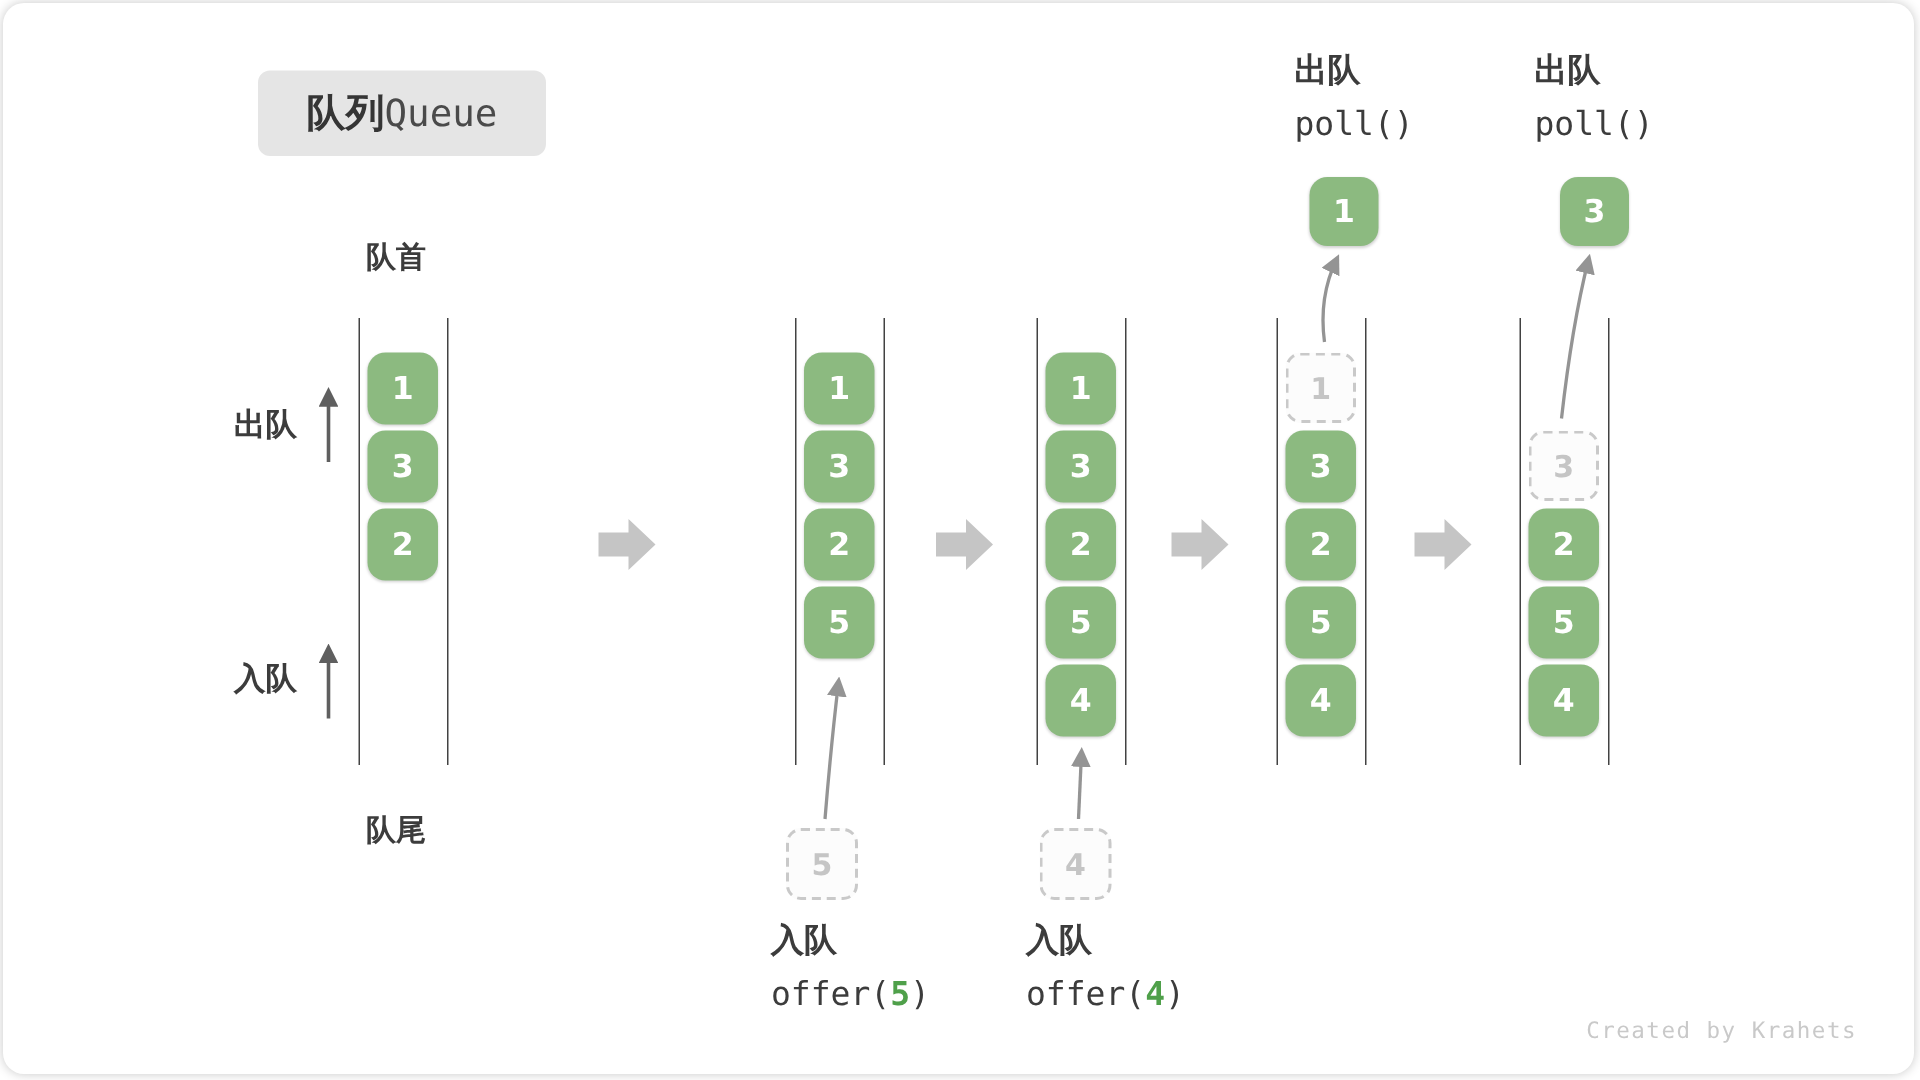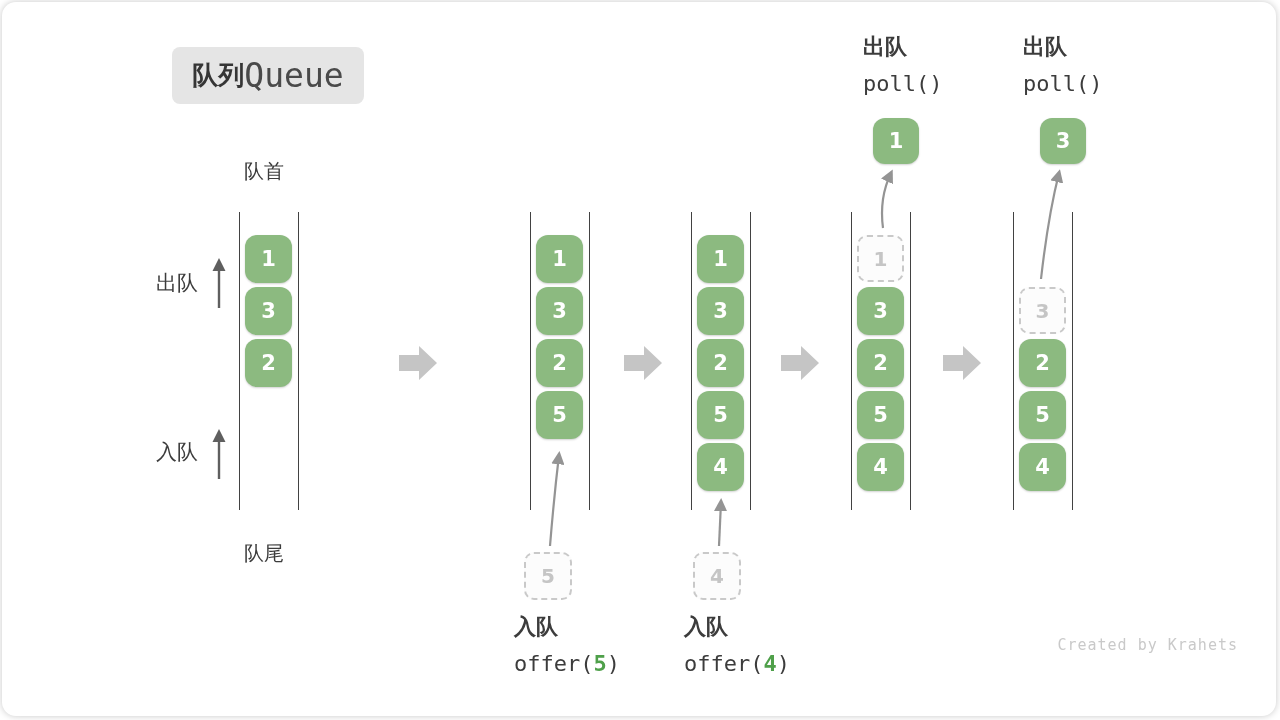--- a/index.html
+++ b/index.html
@@ -24,26 +24,26 @@
   
   .title-box {
     position: absolute;
     left: 170px; top: 45px;
     width: 192px; height: 57px;
     background: var(--title-bg, #e5e5e5);
     border-radius: 8px;
     display: flex; align-items: center; justify-content: center;
   }
   .title-zh { font-size: 26px; font-weight: bold; color: #353535; }
-  .title-en { font-size: 33px; color: #4a4a4a; }
+  .title-en { font-size: 25px; color: #4a4a4a; }
 
   
   .zh-label {
     position: absolute;
-    font-weight: normal;
+    font-weight: bold;
     color: var(--dark-text, #3c3c3c);
     font-size: 20px;
     white-space: nowrap;
   }
 
   
   .qcol {
     position: absolute;
     top: 210px;
     height: 298px;
@@ -93,21 +93,21 @@
   }
   .op-code {
     font-size: 22px;
     color: var(--dark-text, #3c3c3c);
     white-space: nowrap;
   }
   .op-code .arg { color: var(--arg-green, #4FA04A); font-weight: bold; }
 
   .watermark {
     position: absolute;
-    right: 38px; top: 634px;
+    right: 38px; top: 676px;
     font-size: 15px;
     letter-spacing: 1px;
     color: var(--watermark-gray, #c9c9c9);
   }
 
   svg.overlay {
     position: absolute;
     left: 0; top: 0;
     width: 1280px; height: 720px;
     pointer-events: none;

